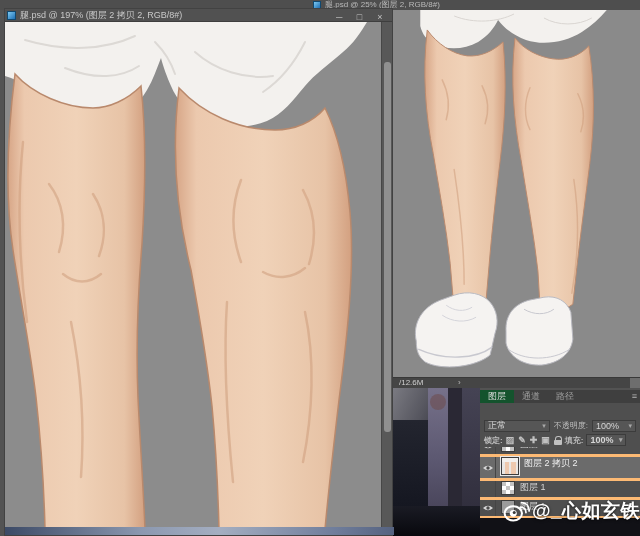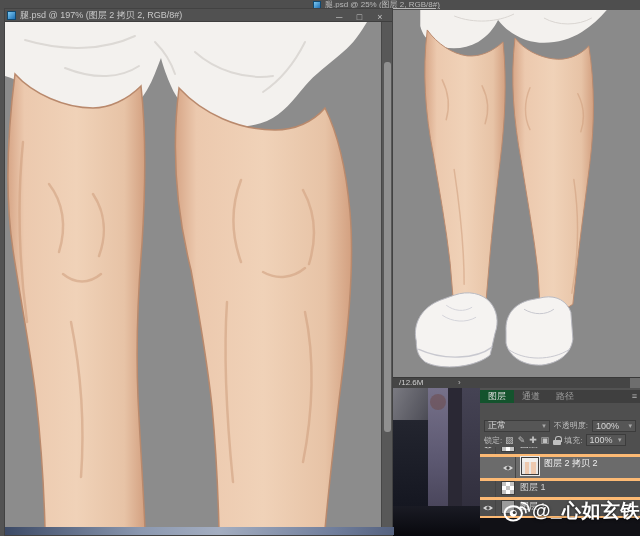--- a/index.html
+++ b/index.html
@@ -9,21 +9,21 @@
     background:#535353; font-family:"Liberation Sans", sans-serif;
     -webkit-font-smoothing:antialiased;
   }
   .abs { position:absolute; }
 
   
   #top-strip { left:0; top:0; width:640px; height:10px; background:#4e4e4e; z-index:1; }
   #rw-icon { left:313px; top:1px; width:8px; height:8px;
     background:linear-gradient(135deg,#7cc9f2,#1e6fb4); border:1px solid #10486f; z-index:2; }
   #rw-title { left:325px; top:0; width:160px; height:10px; line-height:10px;
-    font-size:8px; color:#b9b9b9; white-space:nowrap; overflow:hidden; z-index:2;text-decoration:underline; }
+    font-size:8px; color:#b9b9b9; white-space:nowrap; overflow:hidden; z-index:2; }
 
   #right-window { left:390px; top:10px; width:250px; height:378px;
     background:#8a8a8a; border-left:2px solid #3c3c3c; z-index:1; overflow:hidden; }
   #rw-canvas { left:2px; top:0; width:248px; height:367px; }
   #rw-status { position:absolute; left:0; bottom:0; width:250px; height:11px;
     background:#454545; border-top:1px solid #393939; color:#cfcfcf; font-size:8px;
     line-height:10px; padding-left:7px; }
   #rw-status .arrow { position:absolute; left:66px; top:0; color:#bdbdbd; }
   #rw-status .corner { position:absolute; right:0; top:0; width:12px; height:11px; background:#6e6e6e; }
 
@@ -94,34 +94,34 @@
     display:flex; align-items:center; padding:0 4px; gap:4px;text-align:center; }
   .field { display:flex; align-items:center; height:12px; background:#565656;
     border:1px solid #3c3c3c; padding:0 3px; justify-content:space-between; }
   #blend-mode { width:66px; }
   .field .val { font-size:9px; color:#d6d6d6; }
   .field .arr { font-size:7px; color:#a8a8a8; margin-left:3px; }
   .row-label { font-size:8px; color:#bdbdbd; white-space:nowrap; }
   #opacity-field { width:44px; }
 
   #lock-row { position:absolute; left:0; top:43px; width:100%; height:14px;
-    display:flex; align-items:center; padding:0 4px; gap:3px; }
+    display:flex; align-items:center; padding:0 4px; gap:3px;font-weight:bold; }
   #lock-row .icons { display:flex; gap:4px; align-items:center; }
   .padlock { position:relative; width:8px; height:9px; display:inline-block; }
   .padlock::before { content:""; position:absolute; left:1.5px; top:0; width:5px; height:5px;
     border:1px solid #c0c0c0; border-bottom:none; border-radius:3px 3px 0 0; }
   .padlock::after { content:""; position:absolute; left:0; top:4px; width:8px; height:5px;
     background:#c0c0c0; border-radius:1px; }
   #fill-field { width:40px; }
 
   #layer-list { position:absolute; left:0; top:57px; width:100%; height:71px;
     overflow:hidden; background:#4f4f4f; }
   .layer-row { display:flex; align-items:flex-start; height:19px;
     border-bottom:3px solid #fdba74; position:relative; }
-  .layer-row.selected { background:#6b6b6b; height:24px;padding-left:20px; }
+  .layer-row.selected { background:#6b6b6b; height:24px; }
   .layer-row.clipped { margin-top:-9px; }
   .eye-cell { width:16px; height:100%; border-right:1px solid #454545;
     display:flex; align-items:center; justify-content:center; flex:none; }
   .thumb { width:14px; height:14px; margin:0 5px; flex:none; border:1px solid #3d3d3d; }
   .layer-row.selected .thumb { width:18px; height:18px; box-shadow:0 0 0 1px #e8e8e8; }
   .thumb.checker { background:conic-gradient(#ffffff 25%, #c4c4c4 0 50%, #ffffff 0 75%, #c4c4c4 0) 0 0/8px 8px; }
   .thumb.gray { background:#9b9b9b; }
   .thumb.artwork { background:
       linear-gradient(180deg,#f2f0ed 0 28%, rgba(0,0,0,0) 28%),
       linear-gradient(90deg,#e9e7e4 0 16%, #eec9ae 16% 44%, #e9e7e4 44% 56%, #eec9ae 56% 86%, #e9e7e4 86%); }

